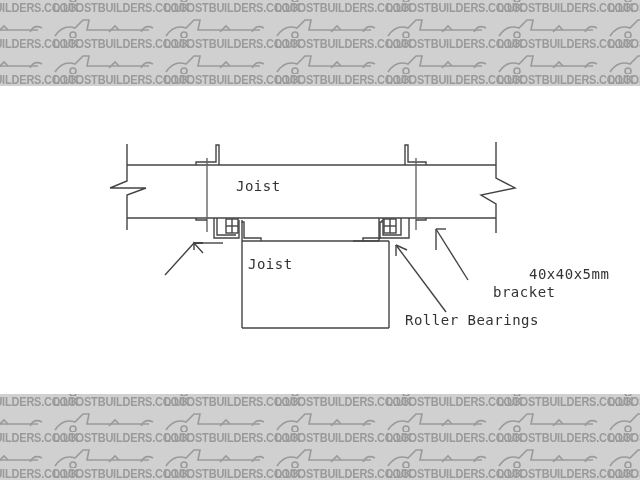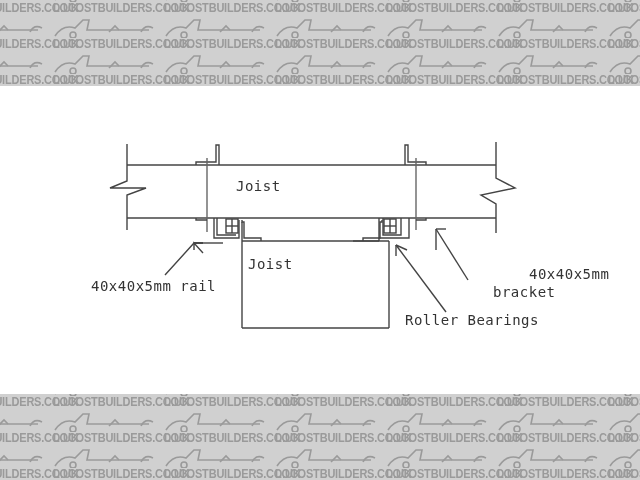--- a/index.html
+++ b/index.html
@@ -224,21 +224,20 @@
       <polyline points="423,229 433,229"></polyline>
       <line x1="423" y1="229" x2="423" y2="250"></line>
       <line x1="383" y1="245" x2="433" y2="312"></line>
       <polyline points="383,245 394,250"></polyline>
       <polyline points="383,245 383,256"></polyline>
     </g>
   </svg>
 
   <span class="lbl" style="left:223px;top:92px;">Joist</span>
   <span class="lbl" style="left:235px;top:170px;">Joist</span>
-  <span class="lbl" style="left:78px;top:192px;">40x40x5mm rail</span>
   <span class="lbl" style="left:480px;top:180px;margin-left:36px;">40x40x5mm</span>
   <span class="lbl" style="left:480px;top:198px;">bracket</span>
   <span class="lbl" style="left:392px;top:226px;">Roller Bearings</span>
 </div>
 
 <div class="band bottom">
   <div class="wm-row" style="top:-22px;left:-58px"><span class="wm-tile"><svg class="wm-car" viewBox="0 0 111 20">
           <g fill="none" stroke="#9a9a9a" stroke-width="1.6">
             <path d="M2 18 Q10 6 22 10 L30 2 L36 2 L34 12 L96 12"></path>
             <path d="M56 14 L62 8 L66 12"></path>

